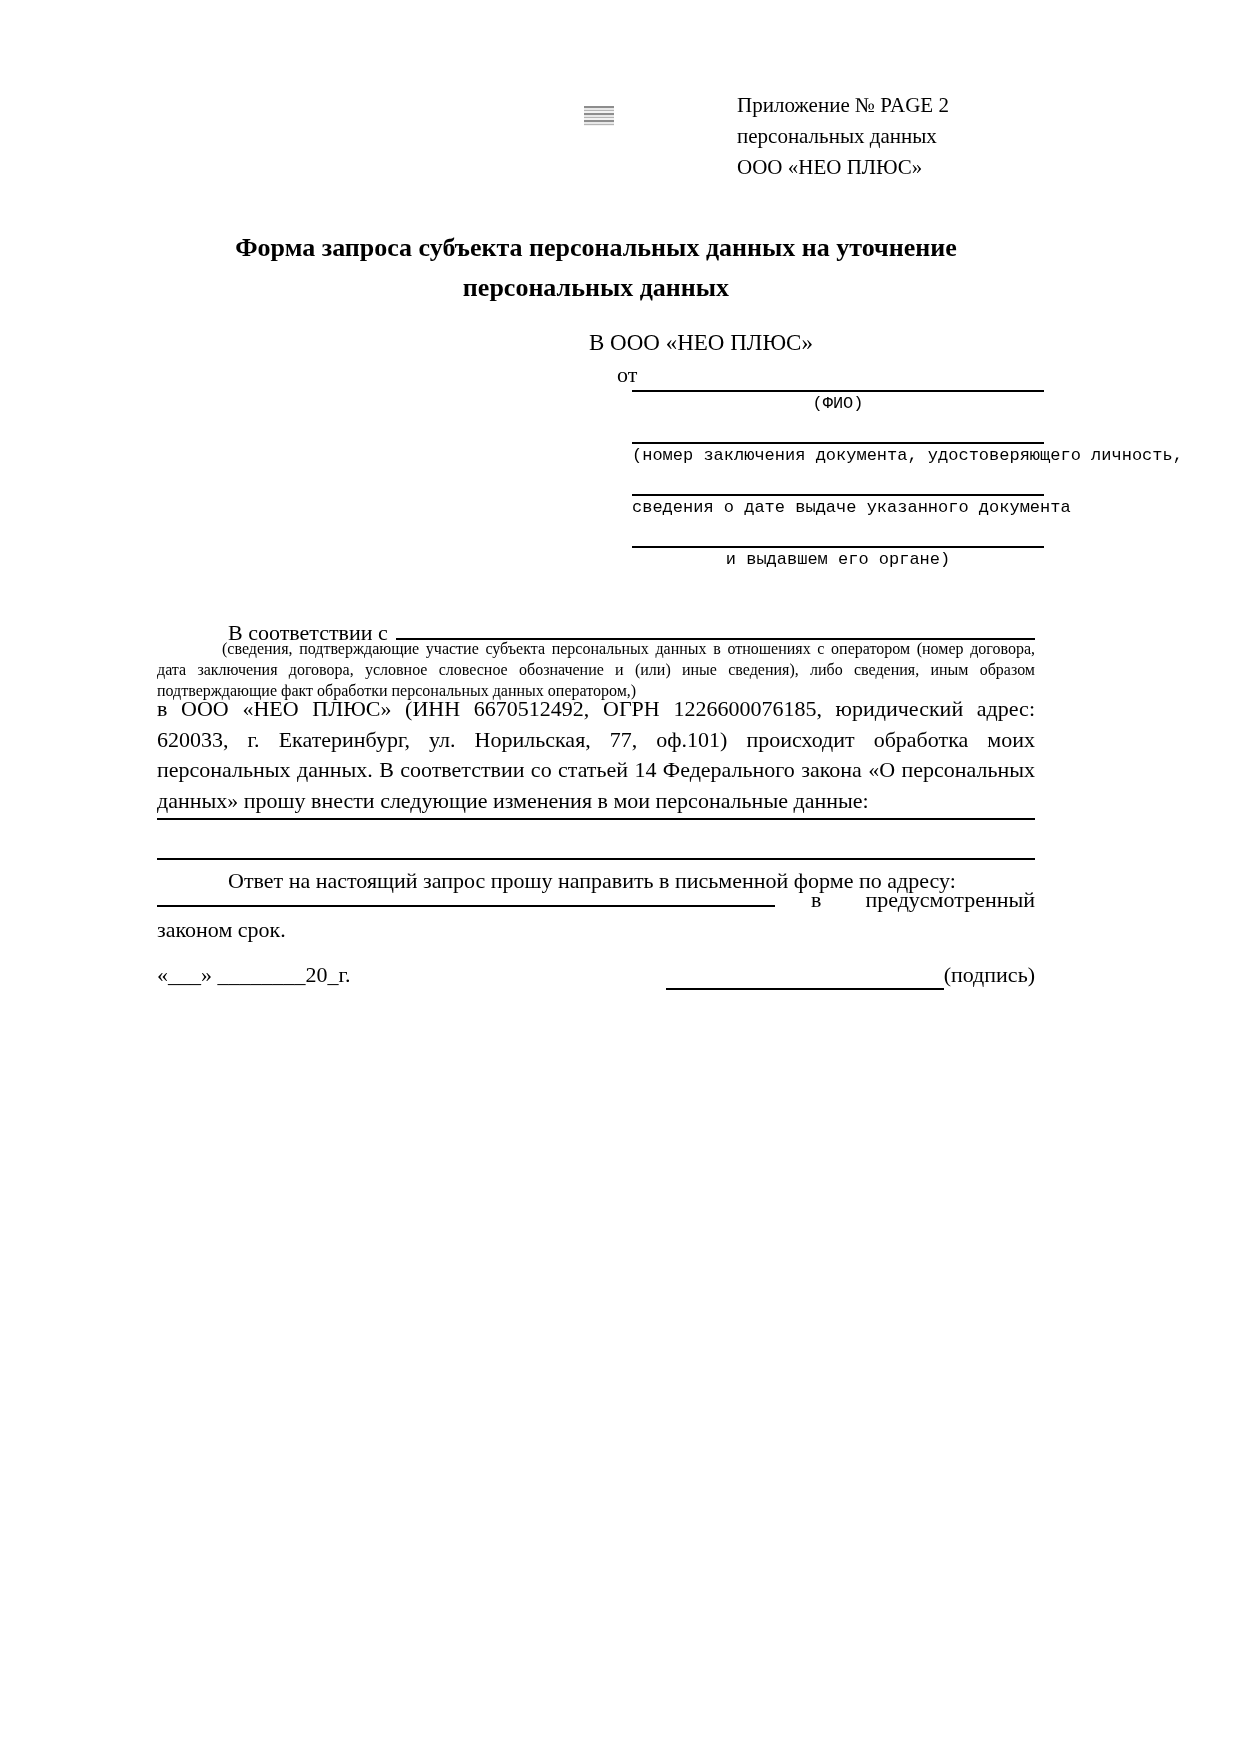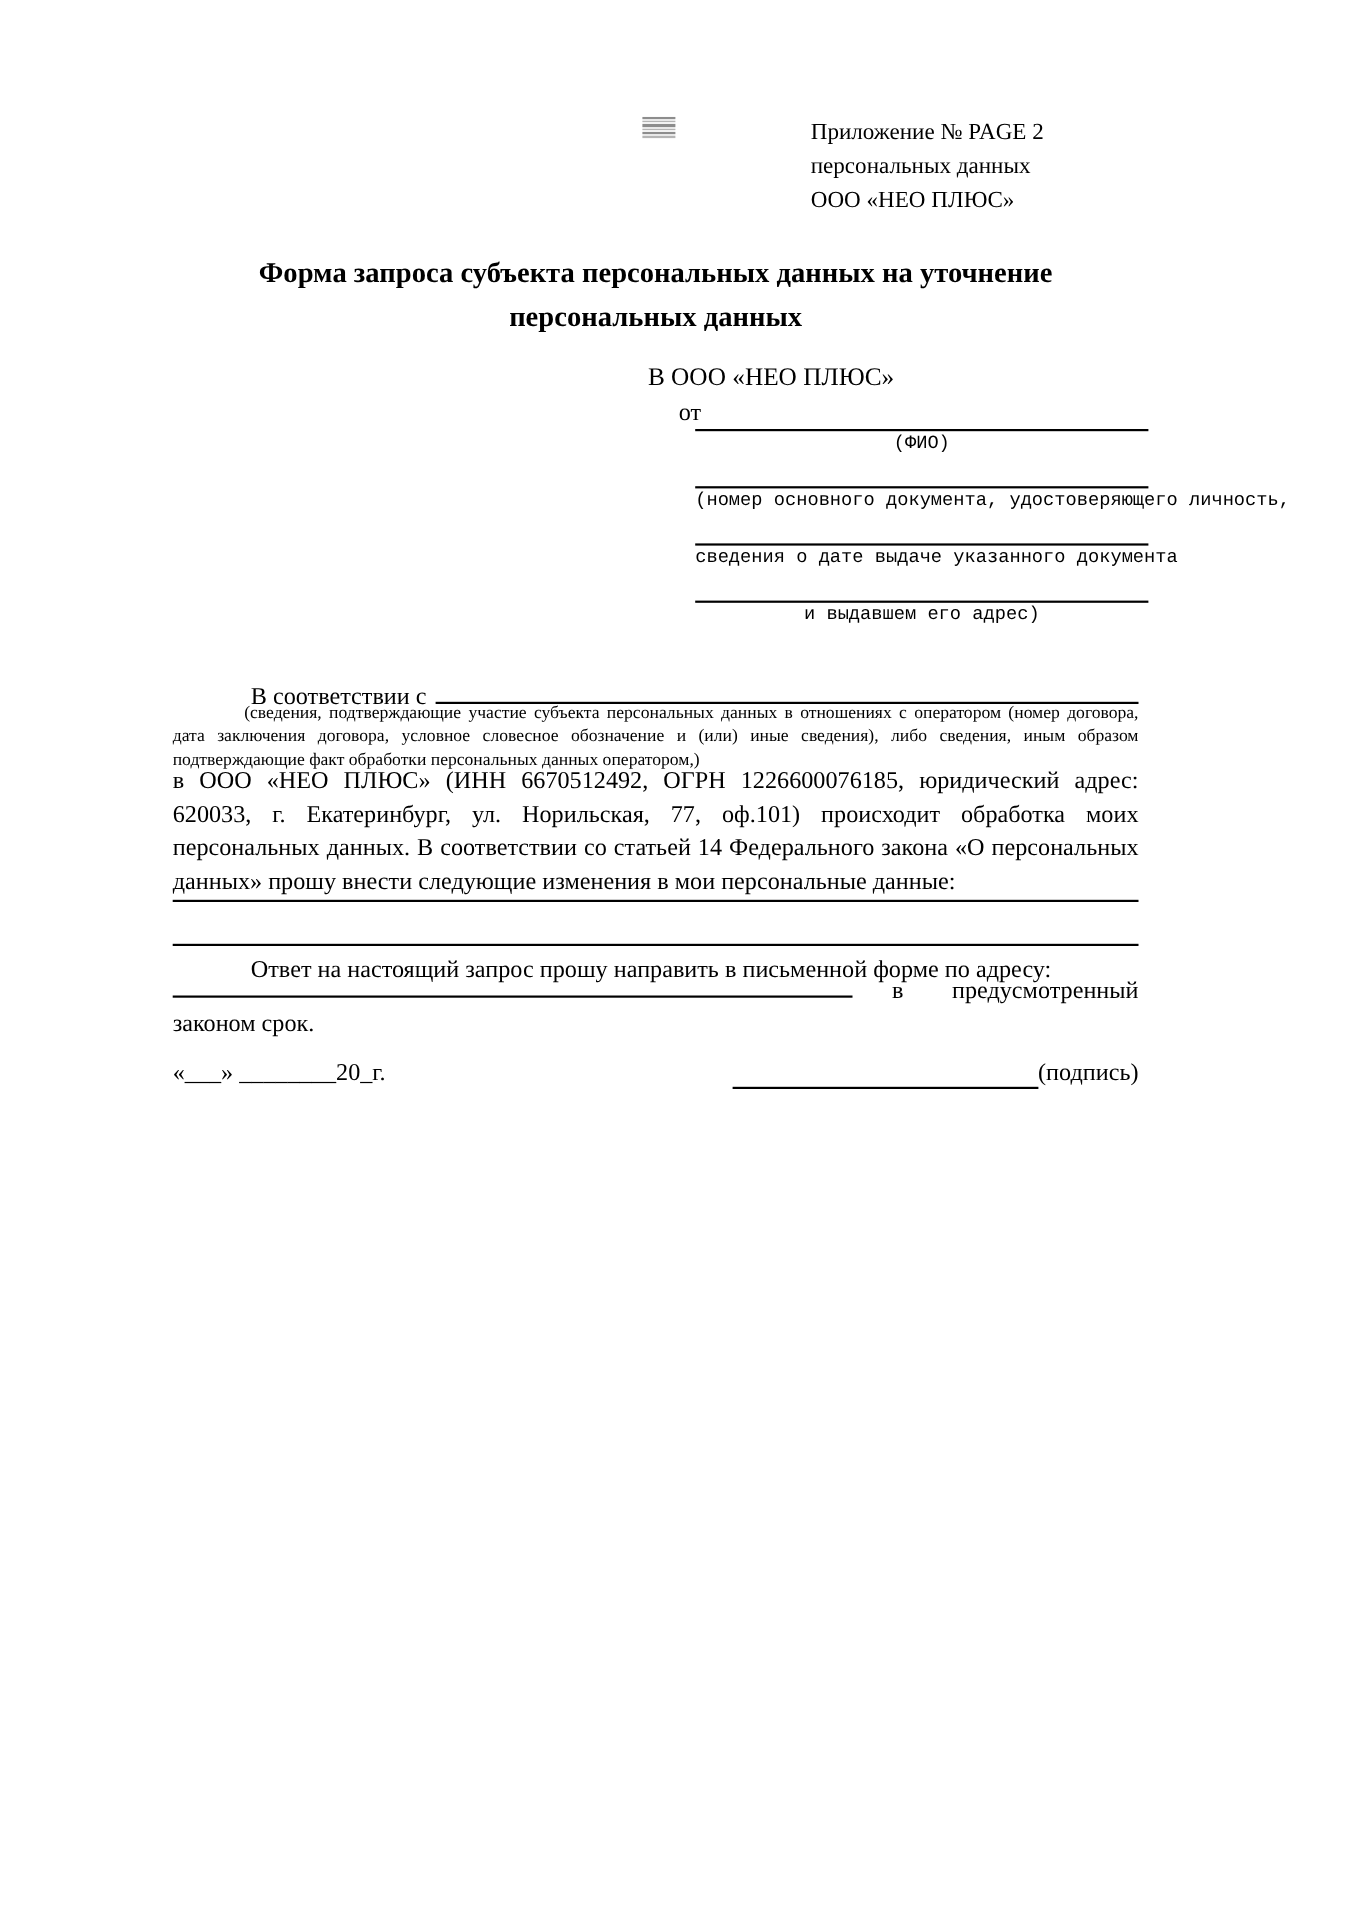--- a/index.html
+++ b/index.html
@@ -2,21 +2,21 @@
 <html><head>
 <meta charset="utf-8">
 <style>
   html,body{margin:0;padding:0;background:#fff;}
   body{width:1242px;height:1755px;font-family:"Liberation Serif","DejaVu Serif",serif;color:#000;}
   .page{position:relative;width:1242px;height:1755px;background:#fff;overflow:hidden;}
 
   
   .artifact{position:absolute;left:584px;top:106px;width:30px;height:20px;
     background:repeating-linear-gradient(180deg,#8d8d8d 0 2px,#e8e8e8 2px 4px,#b5b5b5 4px 5px,#f2f2f2 5px 7px);}
-  .header{position:absolute;left:737px;top:104px;font-size:21px;line-height:31px;}
+  .header{position:absolute;left:737px;top:90px;font-size:21px;line-height:31px;}
 
   
   .title{position:absolute;left:157px;top:228px;width:878px;text-align:center;
     font-size:26px;font-weight:bold;line-height:40px;margin:0;}
 
   
   .to-line{position:absolute;left:589px;top:330px;font-size:23px;}
   .from-line{position:absolute;left:617px;top:362px;font-size:22px;}
   .fields{position:absolute;left:632px;top:388px;width:412px;font-family:Liberation Mono, monospace;}
   .field{margin-bottom:25px;}
@@ -70,29 +70,29 @@
   <div class="to-line">В ООО «НЕО ПЛЮС»</div>
   <div class="from-line">от</div>
 
   <div class="fields">
     <div class="field">
       <div class="blank"></div>
       <div class="caption">(ФИО)</div>
     </div>
     <div class="field">
       <div class="blank"></div>
-      <div class="caption">(номер основного документа, удостоверяющего личность,</div>
+      <div class="caption">(номер заключения документа, удостоверяющего личность,</div>
     </div>
     <div class="field">
       <div class="blank"></div>
       <div class="caption">сведения о дате выдаче указанного документа</div>
     </div>
     <div class="field">
       <div class="blank"></div>
-      <div class="caption">и выдавшем его адрес)</div>
+      <div class="caption">и выдавшем его органе)</div>
     </div>
   </div>
 
 
   <div class="intro-row">
     <span class="intro-indent">В соответствии с</span>
     <span class="intro-line"></span>
   </div>
 
   <div class="fineprint">(сведения, подтверждающие участие субъекта персональных данных в отношениях с оператором (номер договора, дата заключения договора, условное словесное обозначение и (или) иные сведения), либо сведения, иным образом подтверждающие факт обработки персональных данных оператором,)</div>

